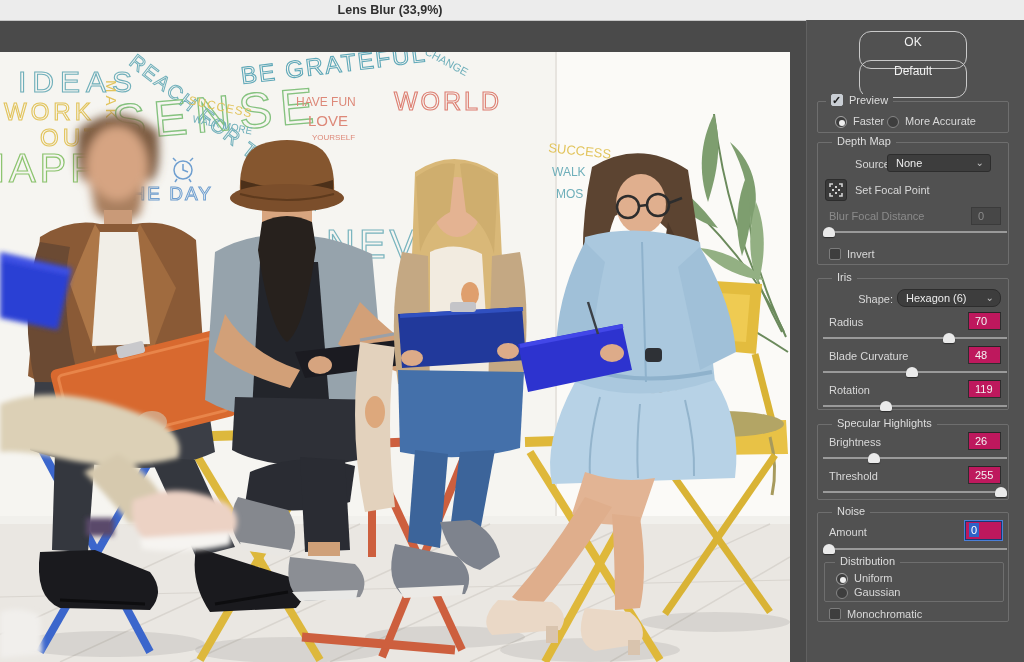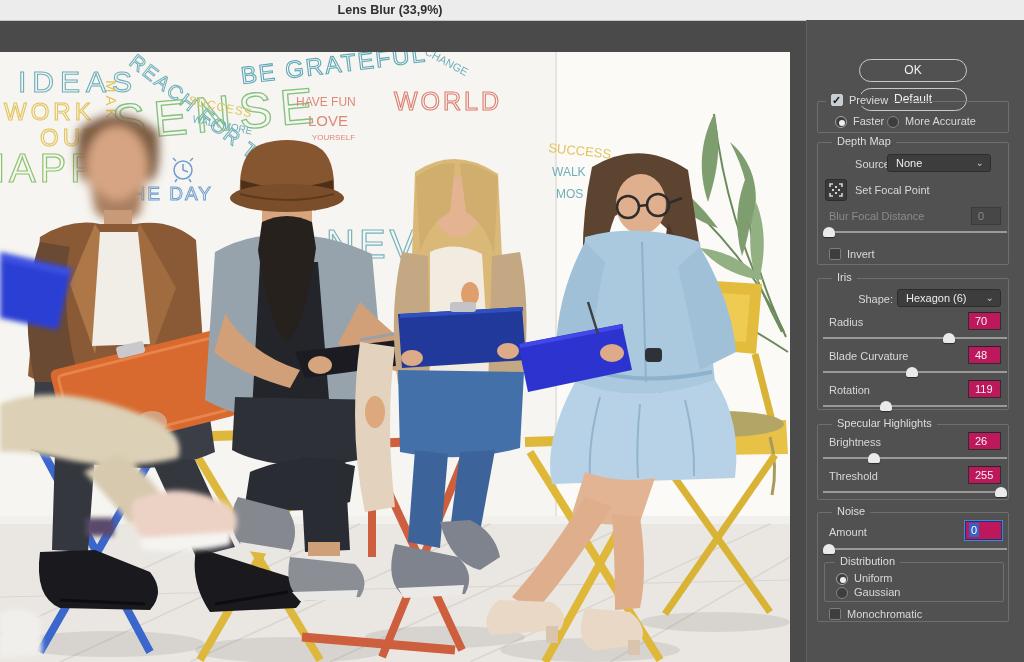--- a/index.html
+++ b/index.html
@@ -8,22 +8,22 @@
   
   .titlebar{position:absolute;left:0;top:0;width:1024px;height:20px;background:#ececec;border-bottom:1px solid #c6c6c6;}
   .titlebar .title{position:absolute;left:0;top:0;width:780px;height:20px;line-height:20px;text-align:center;
         font-size:12.5px;font-weight:bold;color:#2f2f2f;}
   
   .photo{position:absolute;left:0;top:52px;width:790px;height:514px;}
   
   .panel{position:absolute;left:806px;top:20px;width:218px;height:642px;background:#515151;border-left:1px solid #616161;
          font-size:11px;color:#d8d8d8;}
   .panel *{box-sizing:border-box;}
-  .btn{position:absolute;left:52px;width:108px;height:23px;border:1px solid #c9c9c9;border-radius:12px;background:transparent;
-       color:#f1f1f1;font-size:12px;text-align:center;line-height:21px;cursor:default;margin-top:28px;}
+  .btn{position:absolute;left:52px;width:108px;height:38px;border:1px solid #c9c9c9;border-radius:12px;background:transparent;
+       color:#f1f1f1;font-size:12px;text-align:center;line-height:21px;cursor:default;}
   .fs{position:absolute;border:1px solid #6e6e6e;border-radius:2px;}
   .legend{position:absolute;top:-8px;background:#515151;padding:0 5px;color:#dedede;white-space:nowrap;}
   .lbl{position:absolute;white-space:nowrap;color:#d8d8d8;}
   .lbl.dis{color:#8b8b8b;}
   .rlbl{text-align:right;}
   .val{position:absolute;width:33px;height:18px;background:#be185d;border:1px solid #2e2e2e;border-top-color:#262626;
        color:#f2f2f2;font-size:11px;line-height:16px;padding-left:6px;}
   .val.dis{color:#8b8b8b;background:#474747;border-color:#3b3b3b;}
   .val.focus{border:1px solid #173a75;outline:1.5px solid #4a7fd8;padding-left:3px;}
   .val.focus .sel{background:#2f63c6;color:#fff;padding:1px 2px;}
@@ -355,21 +355,21 @@
       <div class="track"></div>
       <div class="thumb" style="left: calc(0% + 0px);"></div>
     </div>
     <span class="cb" style="left:22px;top:228px;"></span>
     <span class="lbl" style="left:40px;top:228px;">Invert</span>
 
     <div class="fs" style="left:10px;top:258px;width:192px;height:132px;">
       <span class="legend" style="left:14px;">Iris</span>
     </div>
     <span class="lbl rlbl" style="left:42px;top:273px;width:44px;">Shape:</span>
-    <div class="dd" style="left:90px;top:269px;width:104px;">
+    <div class="dd" style="left:90px;top:269px;width:104px;border-radius:8px;">
       <span>Hexagon (6)</span>
       <span class="chev">⌄</span>
     </div>
     <span class="lbl" style="left:22px;top:296px;">Radius</span>
     <div class="val" style="left:161px;top:292px;">70</div>
     <div class="slider" style="left:16px;top:312px;">
       <div class="track"></div>
       <div class="thumb" style="left: calc(70% - 8.4px);"></div>
     </div>
     <span class="lbl" style="left:22px;top:330px;">Blade Curvature</span>

